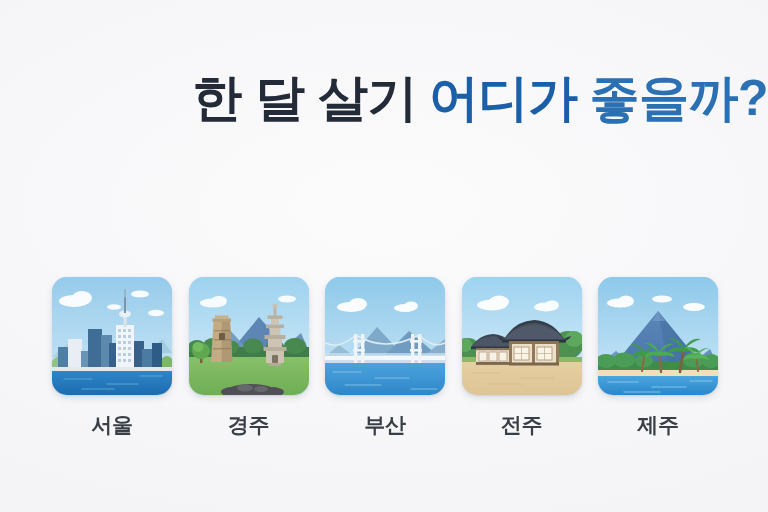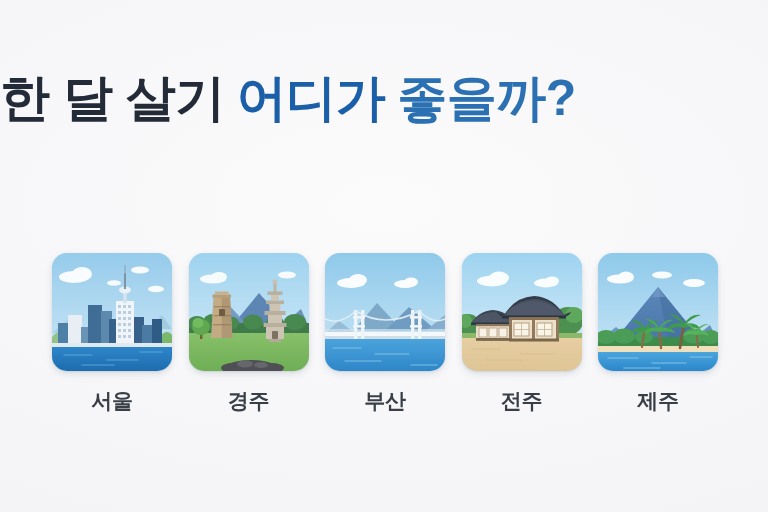--- a/index.html
+++ b/index.html
@@ -11,21 +11,21 @@
   }
   #stage{
     position:relative;width:768px;height:512px;
     background:
       radial-gradient(120% 90% at 50% 40%, #fbfbfc 0%, #f6f6f8 55%, #f2f2f4 100%);
   }
 
   
   .headline{
     position:absolute;left:0;right:0;top:72px;
-    text-align:left;
+    text-align:right;
     font-size:50px;line-height:1.06;
     font-weight:700;letter-spacing:-0.5px;
     white-space:nowrap;
   }
   .h-dark{color:#232b38;}
   .h-blue{color:#1a5fa8;}
   .h-blue2{color:#2a70b2;}
   .headline .sp{display:inline-block;width:12px;}
 
   .subline{
@@ -36,21 +36,21 @@
     color:#41474f;white-space:nowrap;
   }
   .subline .s-blue{color:#1a5fa8;font-weight:700;}
 
   
   .strip{
     position:absolute;left:52px;top:253px;
     width:666px;height:180px;
     display:flex;justify-content:space-between;align-items:flex-start;
   }
-  .cityitem{width:120px;display:flex;flex-direction:column;align-items:center;}
+  .cityitem{width:120px;display:flex;flex-direction:column;align-items:center;margin-top:24px;}
   .card{
     width:120px;height:118px;border-radius:15px;overflow:hidden;
     position:relative;background:#a9d4ef;
     box-shadow:0 3px 7px rgba(40,60,90,.13), 0 1px 2px rgba(40,60,90,.10);
   }
   .card svg{display:block;width:120px;height:118px;}
   .citylabel{
     margin-top:16px;font-size:21px;font-weight:600;
     color:#3a3f47;letter-spacing:-0.3px;white-space:nowrap;
   }

